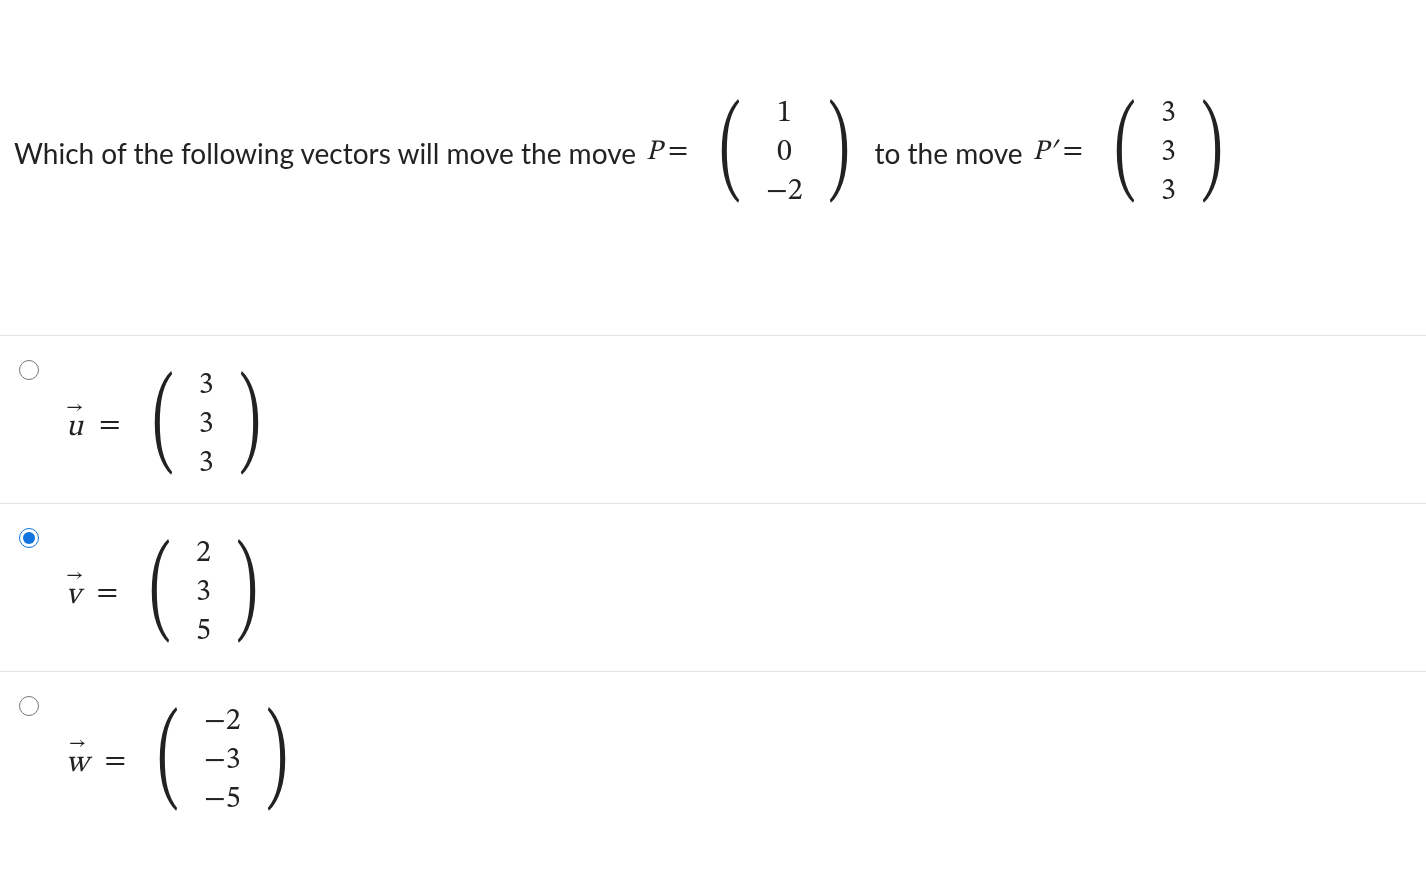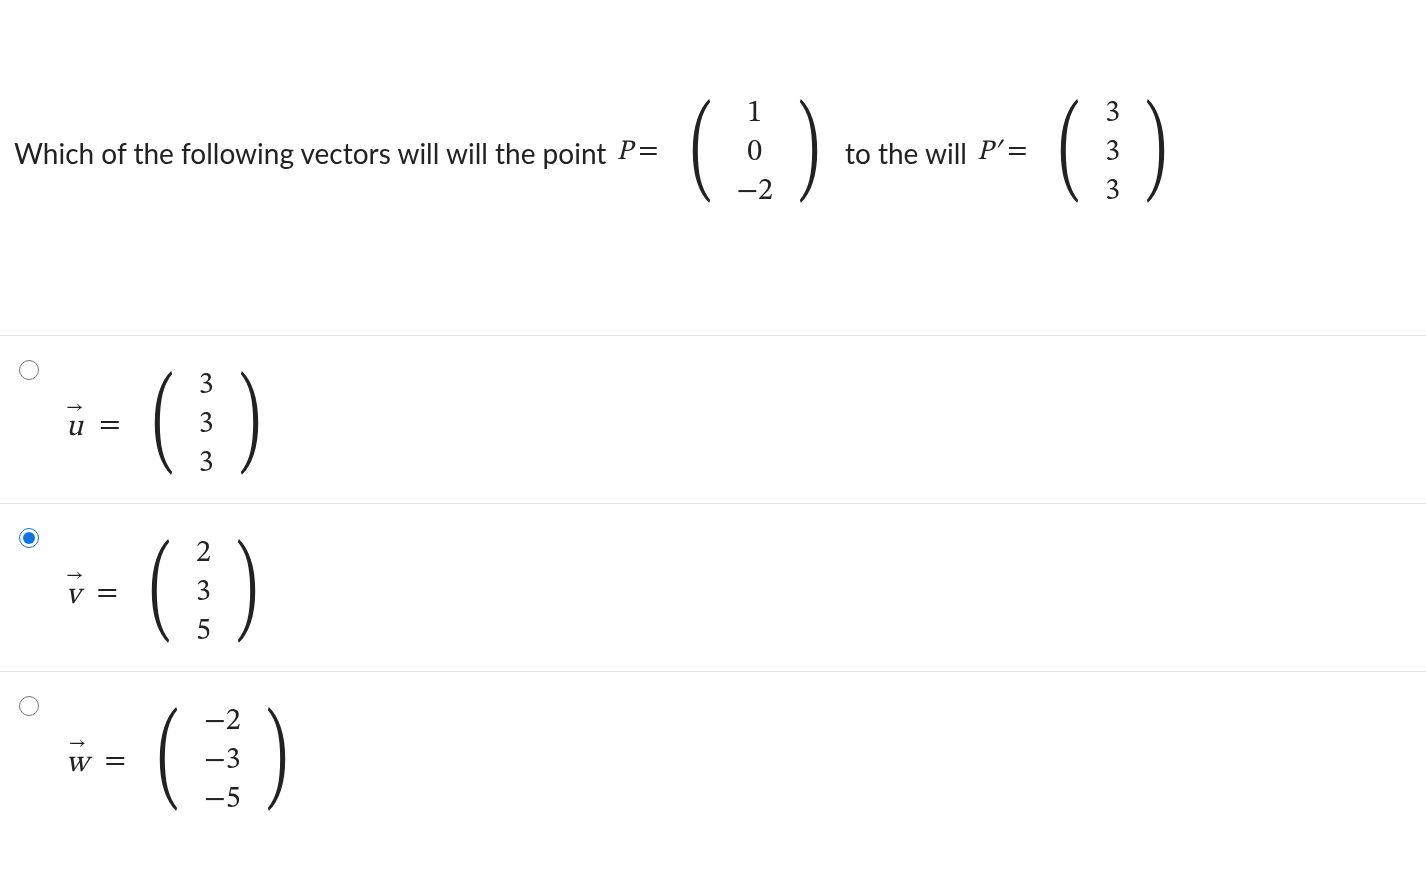--- a/index.html
+++ b/index.html
@@ -90,34 +90,34 @@
     font-style: normal;
     text-align: center;
   }
 </style>
 </head>
 <body>
 
 <div class="wrap">
 
   <div class="question">
-    <span>Which of the following vectors will will the point </span>
+    <span>Which of the following vectors will move the move </span>
     <span class="math-inline">
       <span>P</span><span class="eq">=</span>
     </span>
     <span class="col-vec">
       <span class="paren">(</span>
       <span class="col">
         <span>1</span>
         <span>0</span>
         <span>−2</span>
       </span>
       <span class="paren">)</span>
     </span>
-    <span> to the will </span>
+    <span> to the move </span>
     <span class="math-inline">
       <span>P′</span><span class="eq">=</span>
     </span>
     <span class="col-vec">
       <span class="paren">(</span>
       <span class="col">
         <span>3</span>
         <span>3</span>
         <span>3</span>
       </span>

